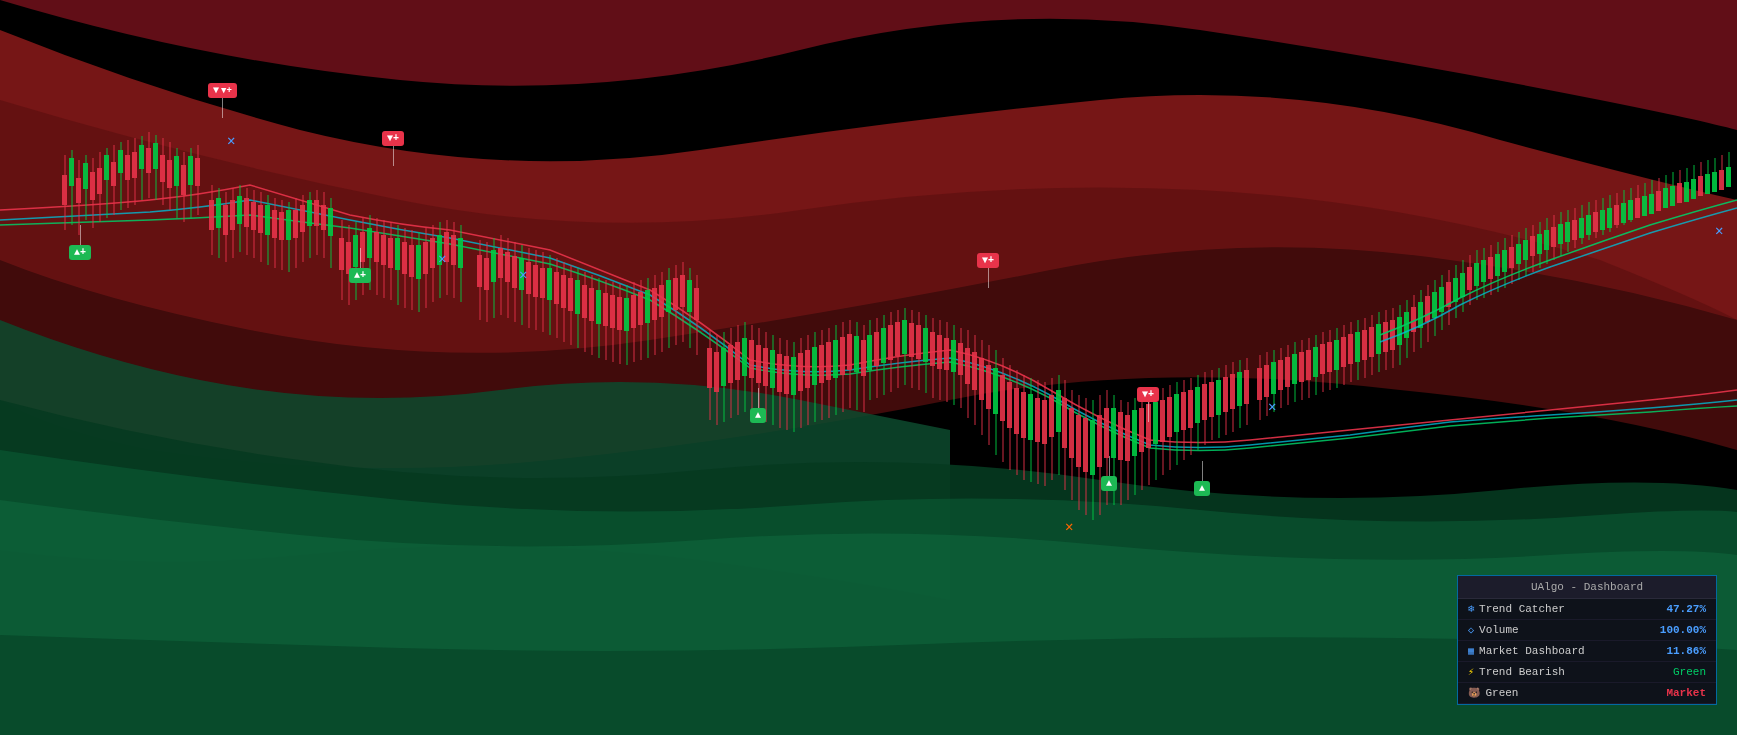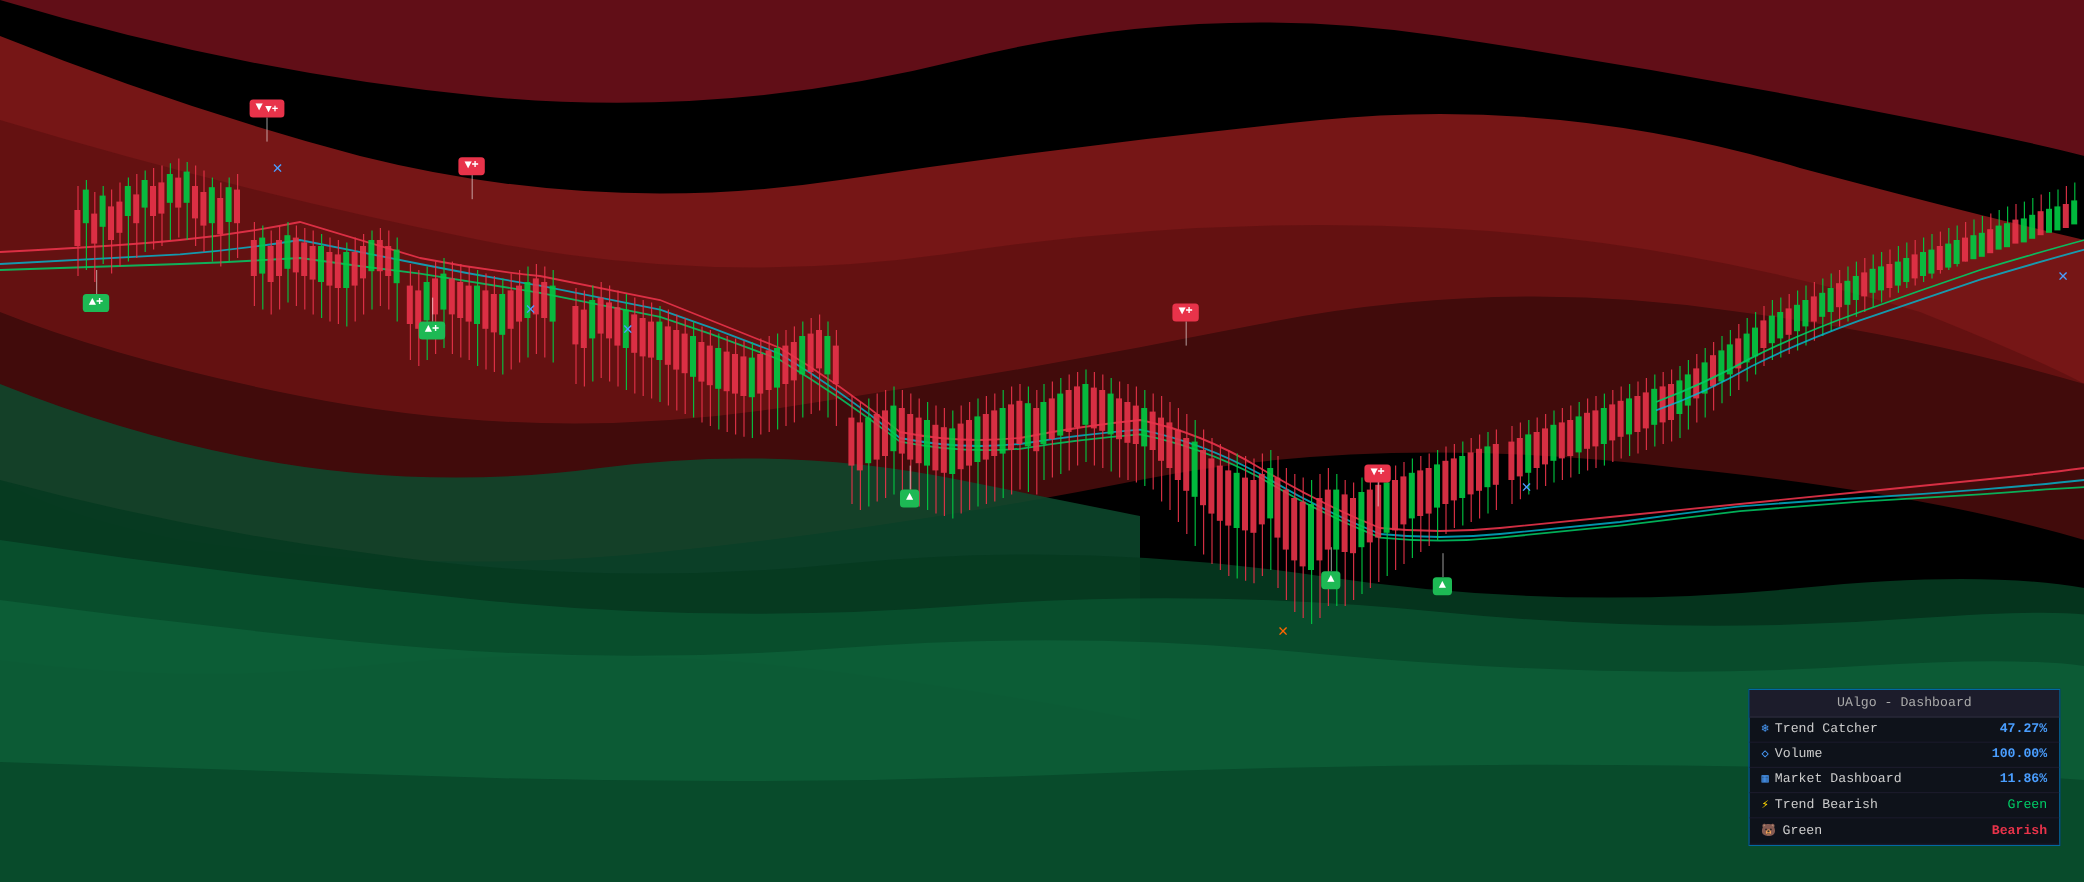--- a/index.html
+++ b/index.html
@@ -764,18 +764,18 @@
             <span class="dash-icon" style="color: rgb(255, 215, 0);">⚡</span>
             <span>Trend Bearish</span>
           </div>
           <span class="dash-value-green">Green</span>
         </div>
         <div class="dash-row">
           <div class="dash-label">
             <span class="dash-icon" style="color: rgb(204, 136, 68);">🐻</span>
             <span>Green</span>
           </div>
-          <span class="dash-value-red">Bearish</span>
+          <span class="dash-value-red">Market</span>
         </div>
       </div>
   </div>
 
 </div>
 
 </body></html>

